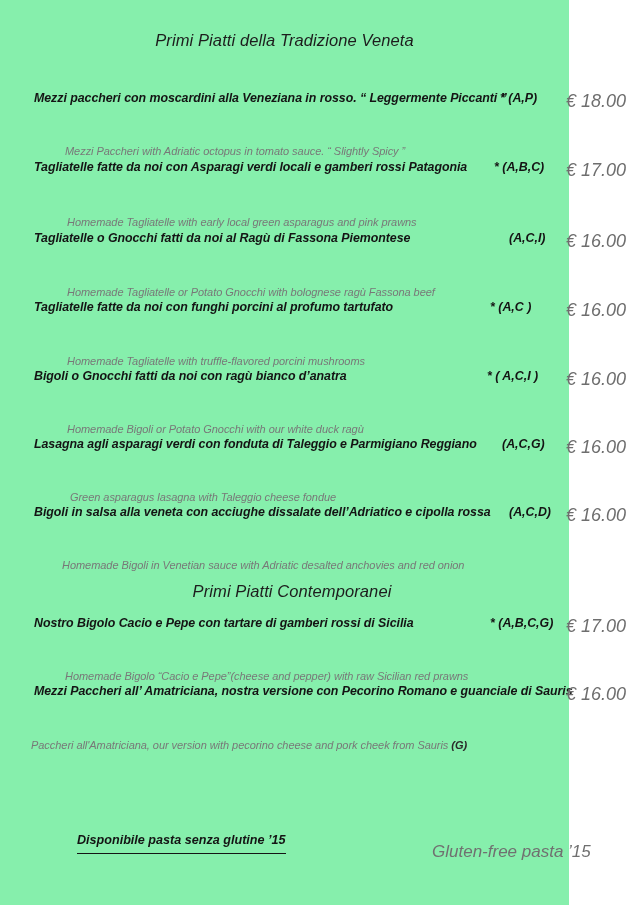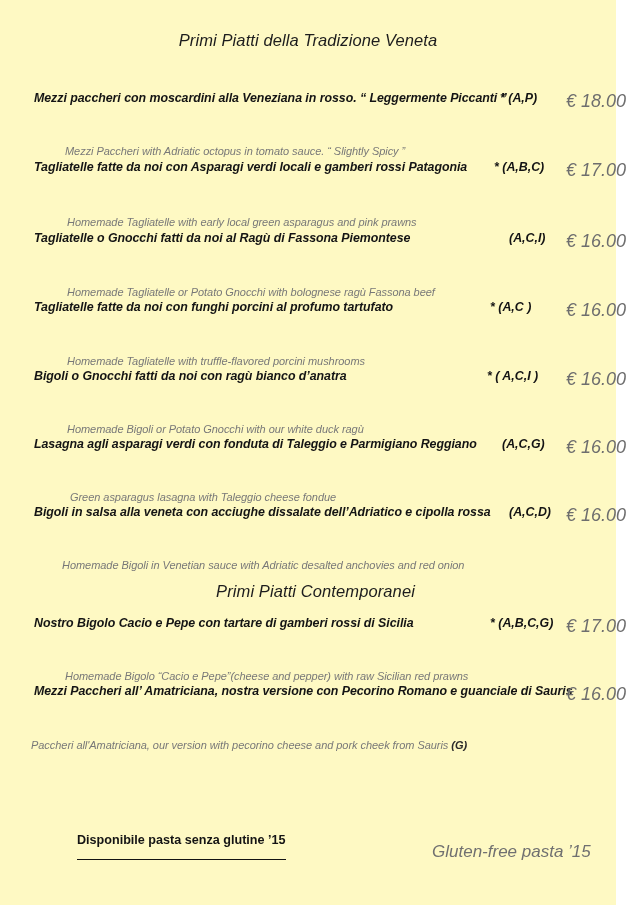--- a/index.html
+++ b/index.html
@@ -11,23 +11,23 @@
     width: 640px;
     height: 905px;
     position: relative;
     font-family: "Liberation Sans", sans-serif;
     color: #1a1a1a;
     overflow: hidden;
   }
 
   .page {
     position: relative;
-    width: 616px;
+    width: 569px;
     height: 905px;
-    background: #fef9c3;
+    background: #86efac;
   }
 
   
   .section-heading {
     text-align: center;
     font-style: italic;
     font-weight: normal;
     font-size: 16.5px;
     color: #1d1d1d;
     letter-spacing: 0.1px;
@@ -87,26 +87,27 @@
   .desc-tag {
     font-weight: bold;
     color: #2a2a2a;
   }
 
   
   .footer-it {
     position: absolute;
     left: 77px;
     top: 833px;
+    font-style: italic;
     font-weight: bold;
     font-size: 12.6px;
     color: #141414;
     white-space: nowrap;
     border-bottom: 1px solid #141414;
-    padding-bottom: 12px;
+    padding-bottom: 6px;
   }
   .footer-en {
     position: absolute;
     left: 432px;
     top: 834px;
     font-style: italic;
     font-weight: normal;
     font-size: 17px;
     color: #707070;
     white-space: nowrap;

